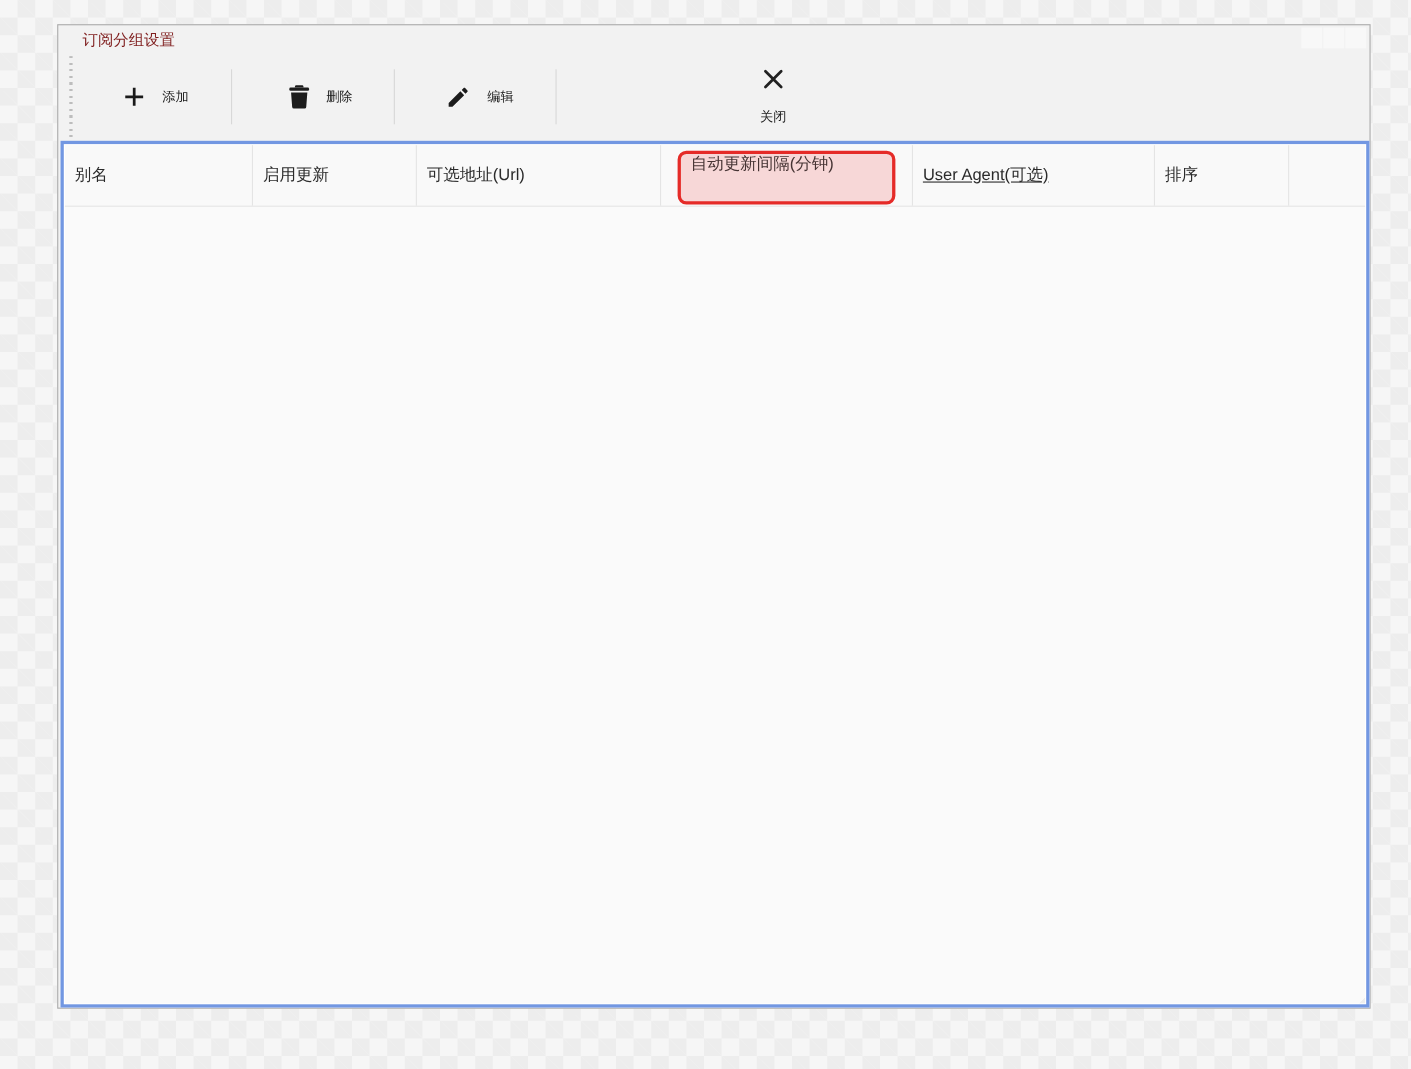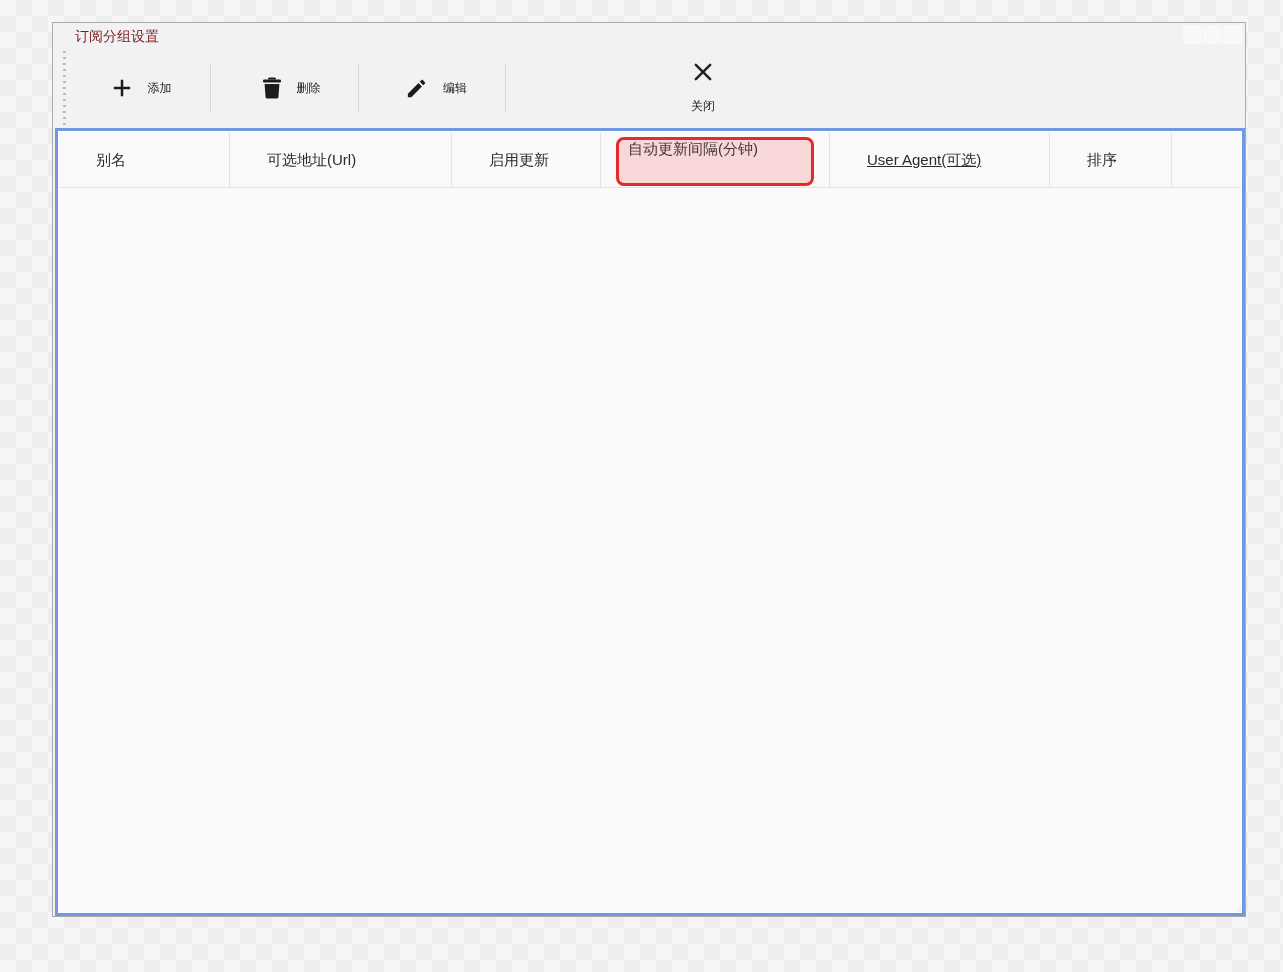--- a/index.html
+++ b/index.html
@@ -46,21 +46,21 @@
   .table-panel{
     position:absolute;left:2px;top:105px;width:1190px;height:788px;
     box-sizing:border-box;border:3px solid #7297e2;background:#ffffff;padding:1px;
   }
   .table-inner{
     width:100%;height:100%;box-sizing:border-box;background:#fafafa;
     display:flex;flex-direction:column;position:relative;
   }
   .thead{display:flex;height:55px;border-bottom:1px solid #e2e2e2;background:#f9f9f9;flex:none;}
   .th{
-    box-sizing:border-box;border-right:1px solid #e4e4e4;padding-left:37px;
+    box-sizing:border-box;border-right:1px solid #e4e4e4;padding-left:9px;
     line-height:55px;font-size:15px;color:#2b2b2b;white-space:nowrap;overflow:hidden;
   }
   .c0{width:171px;}.c1{width:222px;}.c2{width:149px;}.c3{width:229px;position:relative;padding-left:0;}
   .c4{width:220px;text-decoration:underline;}.c5{width:122px;}.c6{flex:1;border-right:none;}
   .red-box{
     position:absolute;left:15px;top:5px;width:198px;height:49px;box-sizing:border-box;
     border:3px solid #e52b28;border-radius:8px;background:rgba(240,60,60,0.18);
     display:flex;align-items:flex-start;padding-left:9px;line-height:normal;color:#463434;
   }
   .tbody{flex:1;background:#fafafa;}
@@ -129,22 +129,22 @@
         </svg>
       </span>
       <span>关闭</span>
     </div>
   </div>
 
   <div class="table-panel">
     <div class="table-inner">
       <div class="thead">
         <div class="th c0">别名</div>
+        <div class="th c2">启用更新</div>
         <div class="th c1">可选地址(Url)</div>
-        <div class="th c2">启用更新</div>
         <div class="th c3">
           <div class="red-box">
             <span>自动更新间隔(分钟)</span>
           </div>
         </div>
         <div class="th c4">User Agent(可选)</div>
         <div class="th c5">排序</div>
         <div class="th c6"></div>
       </div>
       <div class="tbody"></div>

